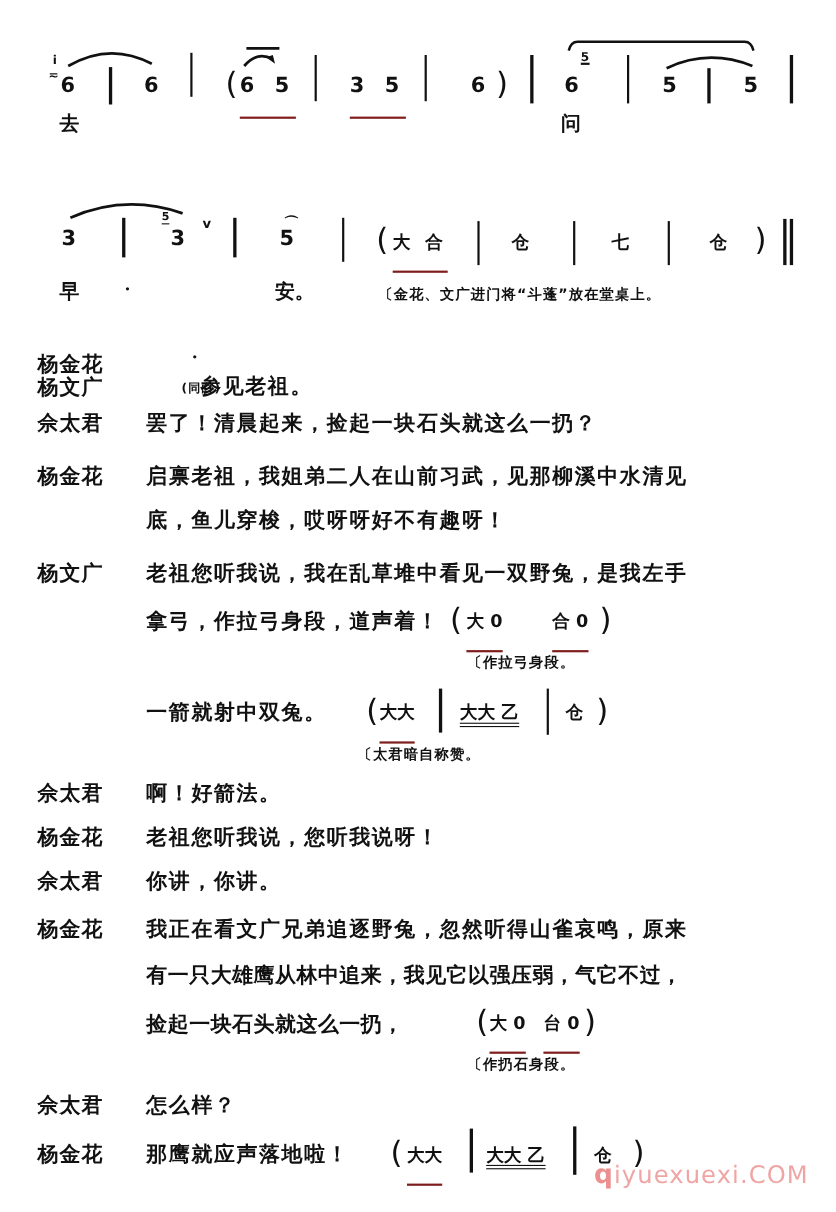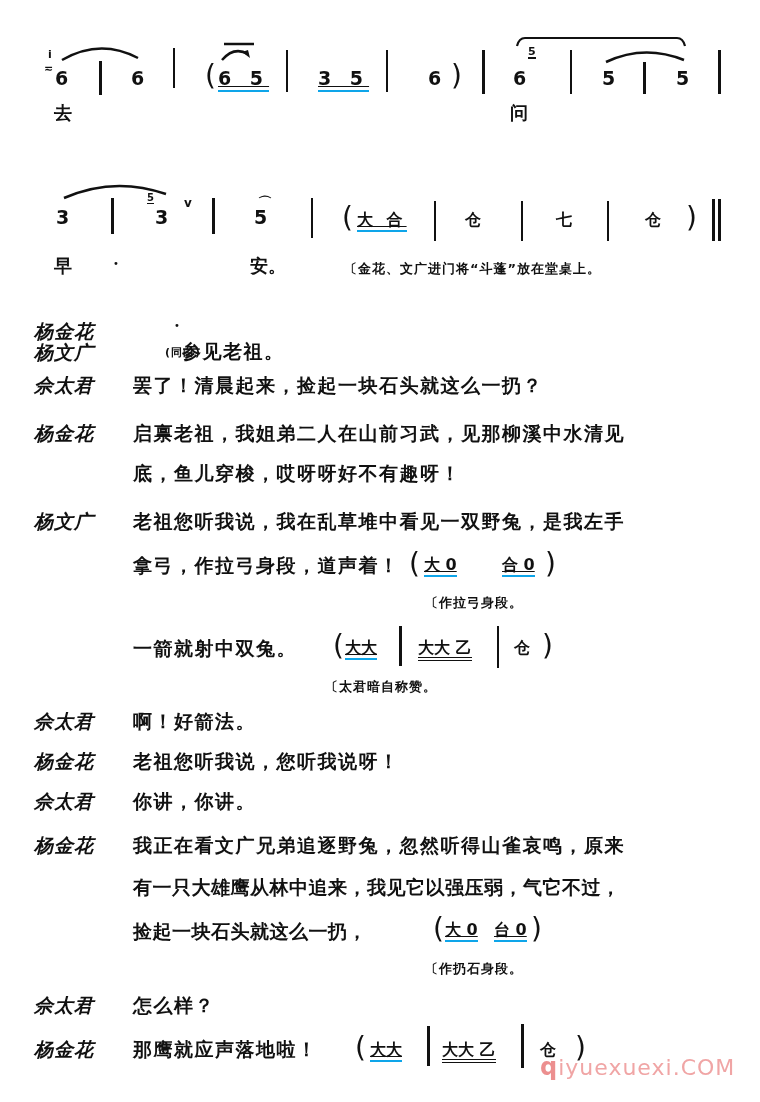--- a/index.html
+++ b/index.html
@@ -8,23 +8,23 @@
       font-family: "DejaVu Sans", "Liberation Sans", sans-serif;
       color: #111111;
     }
     .abs { position: absolute; }
     .num { font-family: "DejaVu Sans", sans-serif; font-weight: bold; font-size: 19px; line-height: 1; }
     .lyric { font-size: 18px; font-weight: bold; line-height: 1; }
     .bar { position: absolute; width: 3px; background: #111; }
     .bar.thin { width: 2px; }
     .dbl { position: absolute; width: 3px; background: #111; }
     .paren { font-size: 28px; font-weight: normal; line-height: 1; }
-    .ul { border-bottom: 2px solid #0ea5e9; padding-bottom: 2px; text-decoration: underline; }
+    .ul { border-bottom: 2px solid #7f1d1d; padding-bottom: 18px; }
     .ul2 { border-bottom: 4px double #111; padding-bottom: 1px; }
-    .speaker { font-size: 19px; font-weight: bold; line-height: 1; letter-spacing: 1px; font-style: italic; }
+    .speaker { font-size: 19px; font-weight: bold; line-height: 1; letter-spacing: 1px; }
     .line { font-size: 19px; font-weight: bold; line-height: 1; white-space: nowrap; letter-spacing: 1.5px; }
     .stage { font-size: 13px; font-weight: bold; line-height: 1; white-space: nowrap; letter-spacing: 1px; }
     .small { font-size: 11px; margin-left: 32px; }
     .perc { font-size: 16px; font-weight: bold; line-height: 1; }
     svg { position: absolute; overflow: visible; }
     .watermark {
       position: absolute; left: 540px; top: 1053px; font-size: 22px;
       color: #f0a5a5; font-family: "DejaVu Sans", sans-serif; letter-spacing: 1px;
     }
     .wm-q { font-weight: bold; color: #ec8f8f; font-size: 24px; }

